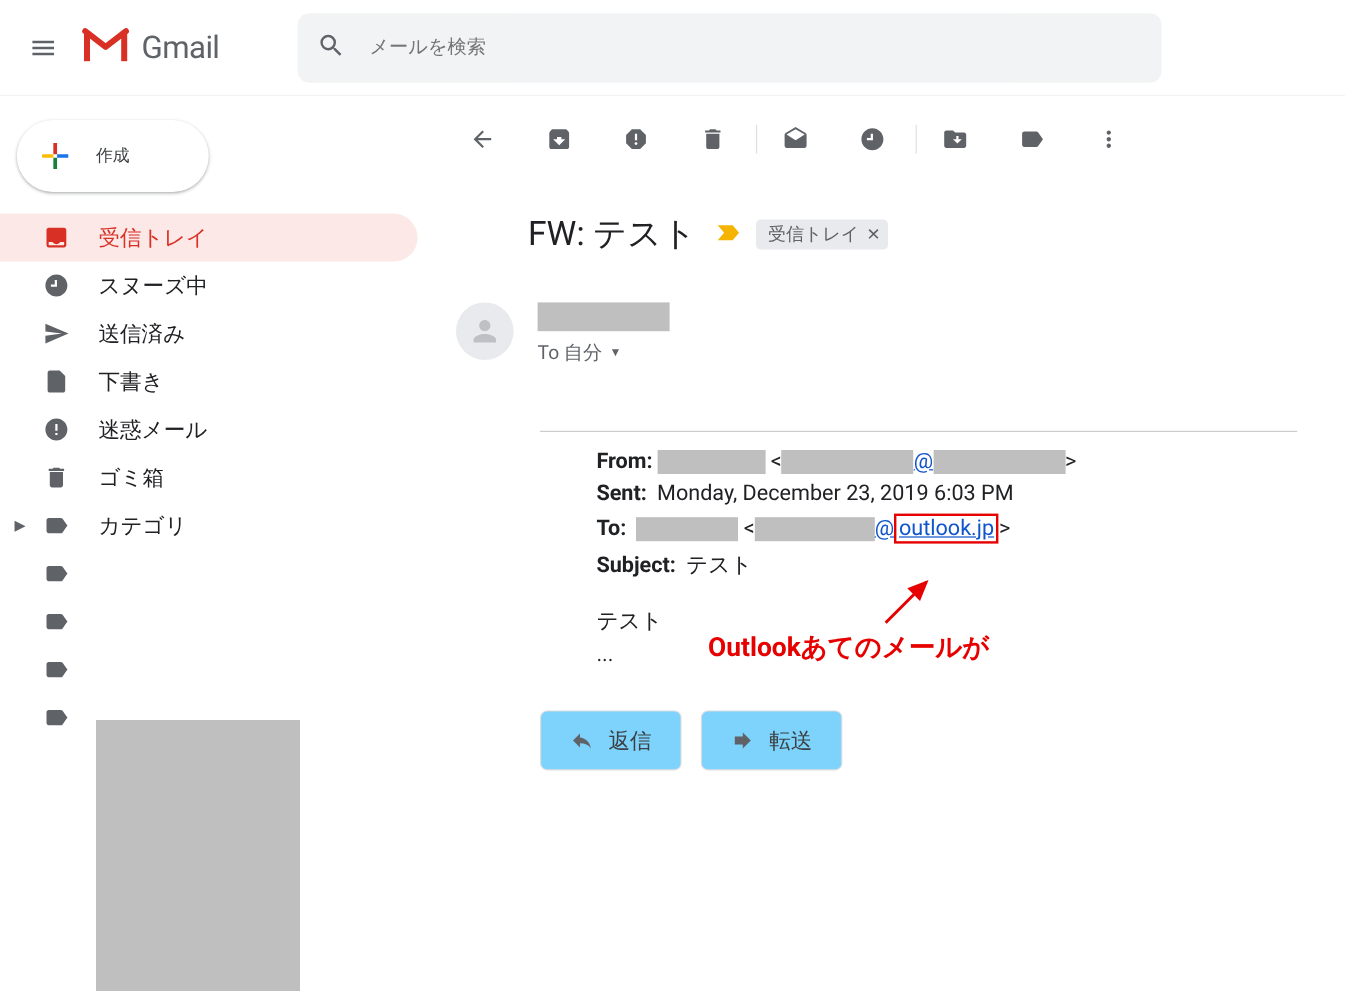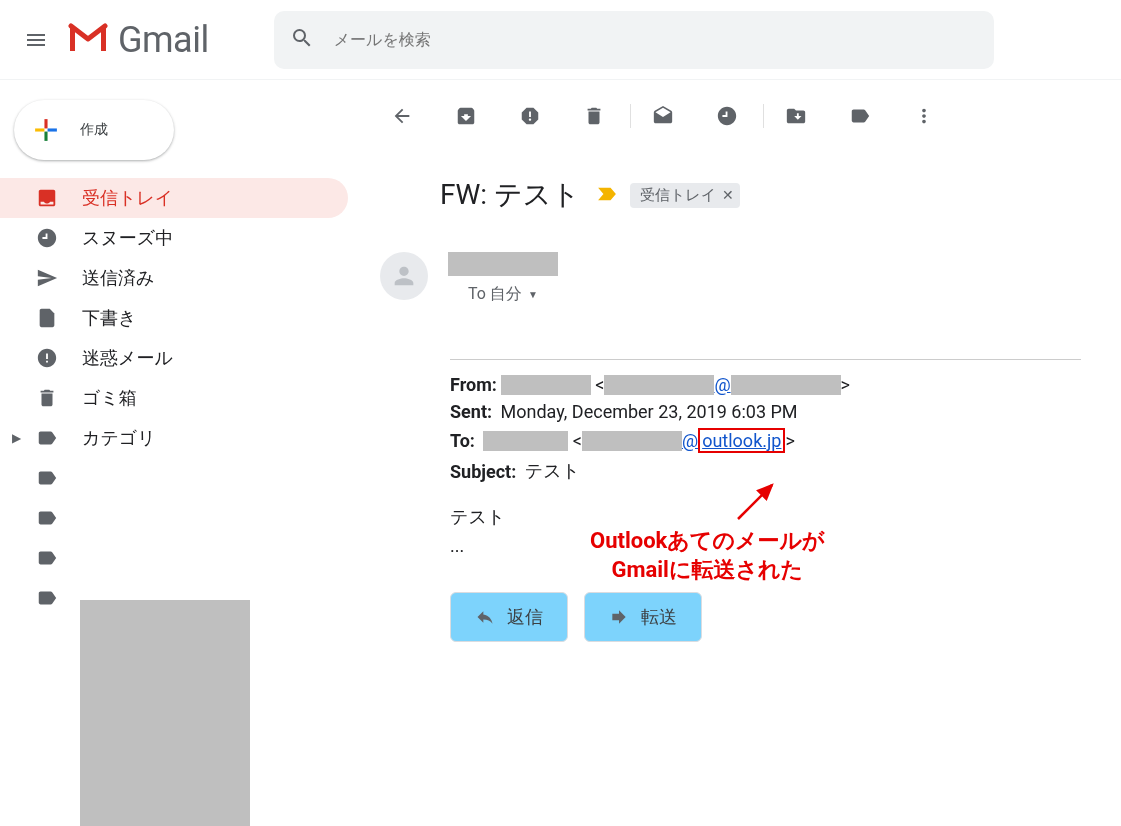--- a/index.html
+++ b/index.html
@@ -2,21 +2,21 @@
 <html><head>
 <meta charset="utf-8">
 <style>
 * { box-sizing: border-box; margin: 0; padding: 0; }
 body { font-family: 'Roboto', Arial, sans-serif; font-size: 16px; color: #202124; background: #fff; width: 1121px; height: 826px; overflow: hidden; }
 .header { display: flex; align-items: center; height: 80px; padding: 0 12px; border-bottom: 1px solid #f1f3f4; }
 .menu-icon { width: 48px; height: 48px; display: flex; align-items: center; justify-content: center; cursor: pointer; border-radius: 50%; }
 .menu-icon svg { width: 24px; height: 24px; fill: #5f6368; }
 .logo-area { display: flex; align-items: center; margin-left: 8px; }
 .gmail-logo-m { display: inline-block; }
-.gmail-text { font-size: 36px; color: #5f6368; margin-left: 10px; letter-spacing: -0.5px; }
+.gmail-text { font-size: 26px; color: #5f6368; margin-left: 10px; letter-spacing: -0.5px; }
 .search-box { flex: 1; max-width: 720px; margin-left: 65px; height: 58px; background: #f1f3f4; border-radius: 10px; display: flex; align-items: center; padding: 0 16px; }
 .search-box svg { width: 24px; height: 24px; fill: #5f6368; }
 .search-input { border: none; background: transparent; margin-left: 20px; font-size: 16px; color: #5f6368; outline: none; flex: 1; }
 .main { display: flex; height: calc(100% - 80px); }
 .sidebar { width: 360px; padding-top: 12px; position: relative; }
 .compose-btn { margin: 8px 0 18px 14px; width: 160px; height: 60px; border-radius: 30px; background: #fff; box-shadow: 0 1px 3px rgba(60,64,67,0.3), 0 1px 2px rgba(60,64,67,0.15); display: flex; align-items: center; padding-left: 18px; cursor: pointer; font-size: 14px; color: #3c4043; }
 .compose-plus { width: 28px; height: 28px; margin-right: 20px; position: relative; }
 .sidebar-item { height: 40px; display: flex; align-items: center; padding-left: 36px; border-radius: 0 20px 20px 0; cursor: pointer; font-size: 18px; color: #202124; margin-right: 12px; }
 .sidebar-item.active { background: #fce8e6; color: #d93025; font-weight: 500; }
 .sidebar-item svg, .sidebar-item .si-icon { width: 22px; height: 22px; margin-right: 24px; fill: #5f6368; flex-shrink: 0; }
@@ -35,25 +35,25 @@
 .subject-row { padding-left: 80px; margin-top: 24px; display: flex; align-items: center; }
 .subject { font-size: 28px; color: #202124; margin-right: 16px; }
 .imp-marker { color: #f4b400; font-size: 20px; margin-right: 12px; }
 .label-chip { background: #e8eaed; padding: 3px 6px 3px 10px; border-radius: 4px; font-size: 15px; color: #5f6368; display: inline-flex; align-items: center; }
 .label-chip .x { margin-left: 6px; font-size: 14px; }
 .sender-row { padding-left: 20px; margin-top: 38px; display: flex; }
 .avatar { width: 48px; height: 48px; border-radius: 50%; background: #e8eaed; display: flex; align-items: center; justify-content: center; margin-right: 20px; }
 .avatar svg { width: 28px; height: 28px; fill: #bdc1c6; }
 .sender-info { display: flex; flex-direction: column; }
 .sender-name-block { width: 110px; height: 24px; background: #bfbfbf; margin-bottom: 8px; }
-.to-line { font-size: 16px; color: #5f6368; display: flex; align-items: center; margin-left: 20px; }
+.to-line { font-size: 16px; color: #5f6368; display: flex; align-items: center; }
 .to-line .drop { margin-left: 6px; font-size: 10px; }
 .email-body { margin-left: 90px; margin-top: 54px; padding-right: 40px; position: relative; }
 .email-body hr { border: none; border-top: 1px solid #ccc; margin-bottom: 14px; }
-.body-line { font-size: 18px; color: #202124; margin-bottom: 6px; display: flex; align-items: center; flex-wrap: wrap; }
+.body-line { font-size: 18px; color: #202124; margin-bottom: 6px; display: flex; align-items: center; flex-wrap: wrap; margin-left: 47px; }
 .body-line b { font-weight: bold; margin-right: 4px; }
 .redact { display: inline-block; background: #bfbfbf; vertical-align: middle; }
 .email-link { color: #1155cc; text-decoration: underline; }
 .outlook-box { border: 2px solid #e60000; padding: 0 2px; }
 .annotation { position: absolute; color: #e60000; font-weight: bold; font-size: 22px; text-align: center; line-height: 1.3; }
 .arrow-svg { position: absolute; }
 .partial-msg { margin-top: 26px; font-size: 18px; }
 .actions { margin-top: 36px; display: flex; gap: 16px; }
 .action-btn { border: 1px solid #dadce0; border-radius: 6px; padding: 12px 24px; font-size: 18px; color: #3c4043; background: #7dd3fc; cursor: pointer; display: flex; align-items: center; }
 .action-btn svg { width: 20px; height: 20px; fill: #5f6368; margin-right: 12px; }
@@ -269,21 +269,20 @@
       <svg class="arrow-svg" style="left:280px; top:118px;" width="50" height="50">
         <defs>
             <marker id="ah" markerWidth="8" markerHeight="8" refX="6" refY="3" orient="auto">
               <path d="M0,0 L7,3 L0,6 z" fill="#e60000"></path>
             </marker>
           </defs>
         <line x1="8" y1="42" x2="42" y2="8" stroke="#e60000" stroke-width="2.5" marker-end="url(#ah)"></line>
       </svg>
       <div class="annotation" style="left:140px; top:168px;">
         <span>Outlookあてのメールが</span><br>
-        <span>Gmailに転送された</span>
       </div>
 
 
       <div class="actions">
         <button class="action-btn">
           <svg viewBox="0 0 24 24">
               <path d="M10 9V5l-7 7 7 7v-4.1c5 0 8.5 1.6 11 5.1-1-5-4-10-11-11z"></path>
             </svg>
           <span>返信</span>
         </button>

